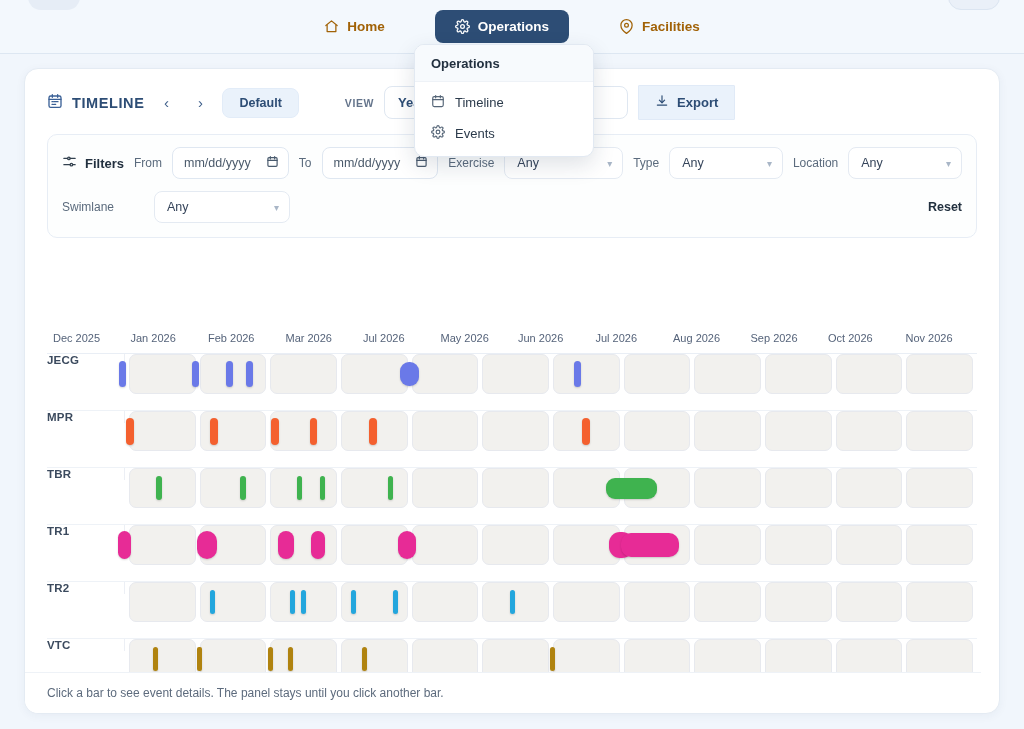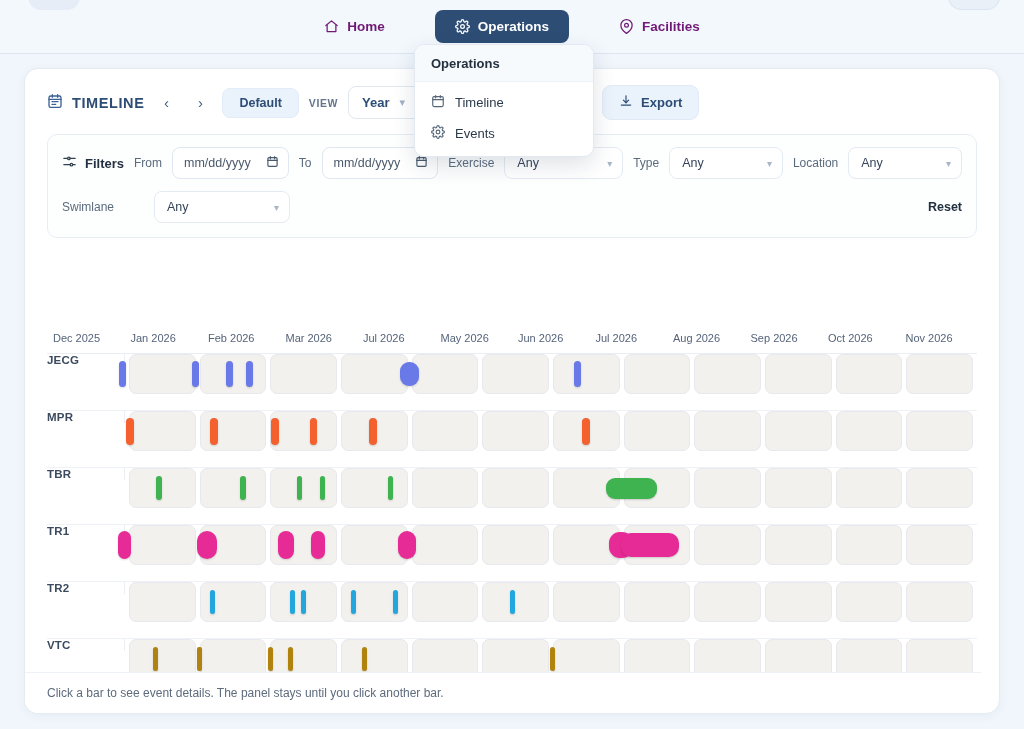--- a/index.html
+++ b/index.html
@@ -33,21 +33,21 @@
   }
   .nav-stub.left  { left: 28px; }
   .nav-stub.right { right: 24px; background: #eaf0f8; border: 1px solid #dbe5f1; }
 
   .nav-item {
     display: flex;
     align-items: center;
     gap: 8px;
     font-size: 13.5px;
     font-weight: 600;
-    color: #701a75;
+    color: #a16207;
     padding: 8px 14px;
     border-radius: 8px;
     cursor: pointer;
     white-space: nowrap;
   }
   .nav-item.active {
     background: #2d4d75;
     color: #ffffff;
     padding: 9px 20px;
   }
@@ -134,20 +134,21 @@
     border-radius: 8px;
     border: 1px solid #e2ecf8;
     cursor: pointer;
   }
   .mini-label {
     font-size: 10.5px;
     font-weight: 700;
     letter-spacing: .6px;
     color: #64748b;
     text-transform: uppercase;
+    margin-left: 36px;
   }
   .select-box {
     display: flex;
     align-items: center;
     justify-content: flex-start;
     gap: 10px;
     background: #ffffff;
     border: 1px solid #dfe7f1;
     border-radius: 8px;
     padding: 8px 10px 8px 13px;
@@ -159,21 +160,21 @@
   .select-box .chev { color: #9fb0c6; font-size: 11px; font-weight: 400; }
   .select-box.w-view  { width: 122px; }
   .select-box.w-color { width: 112px; }
 
   .export-btn {
     display: flex;
     align-items: center;
     gap: 8px;
     background: #eaf2fb;
     border: 1px solid #e0eaf7;
-    border-radius: 9px;
+    border-radius: 1px;
     padding: 8px 16px;
     font-size: 13px;
     font-weight: 700;
     color: #2d4d75;
     cursor: pointer;
   }
 
   
   #filters {
     margin: 6px 22px 0;

